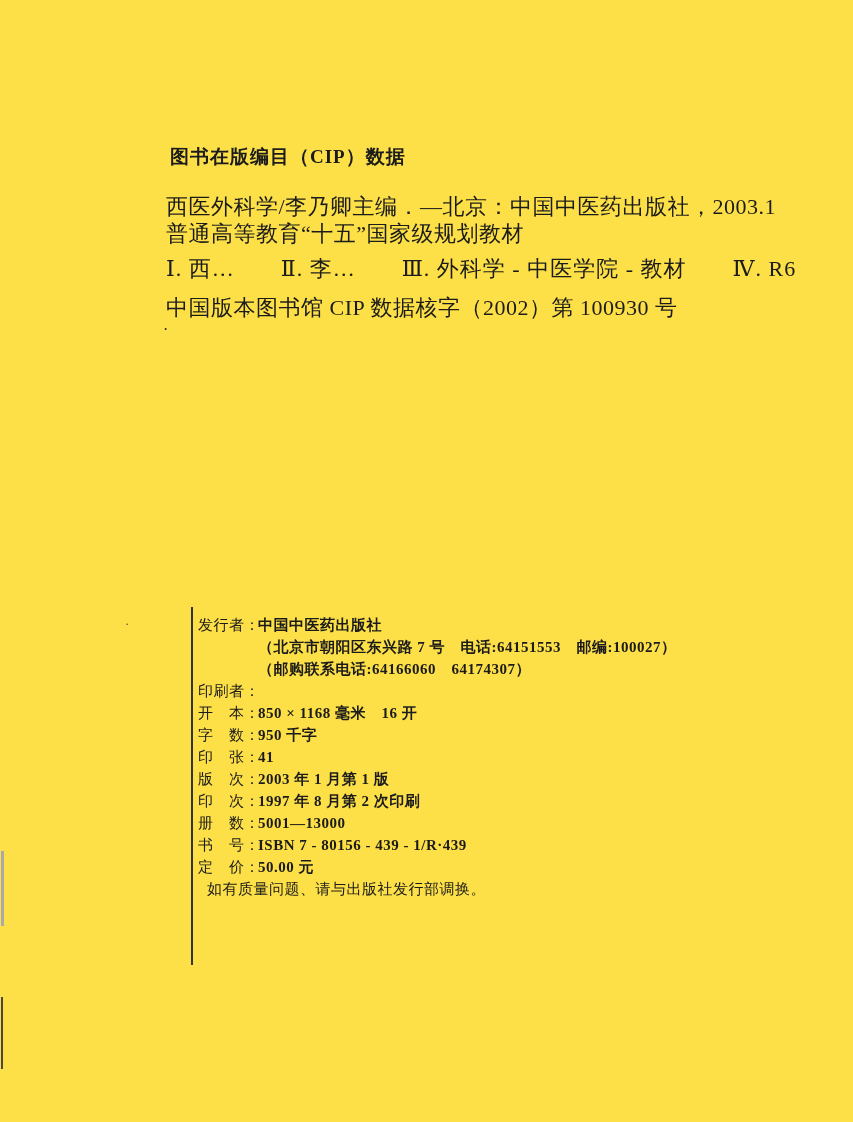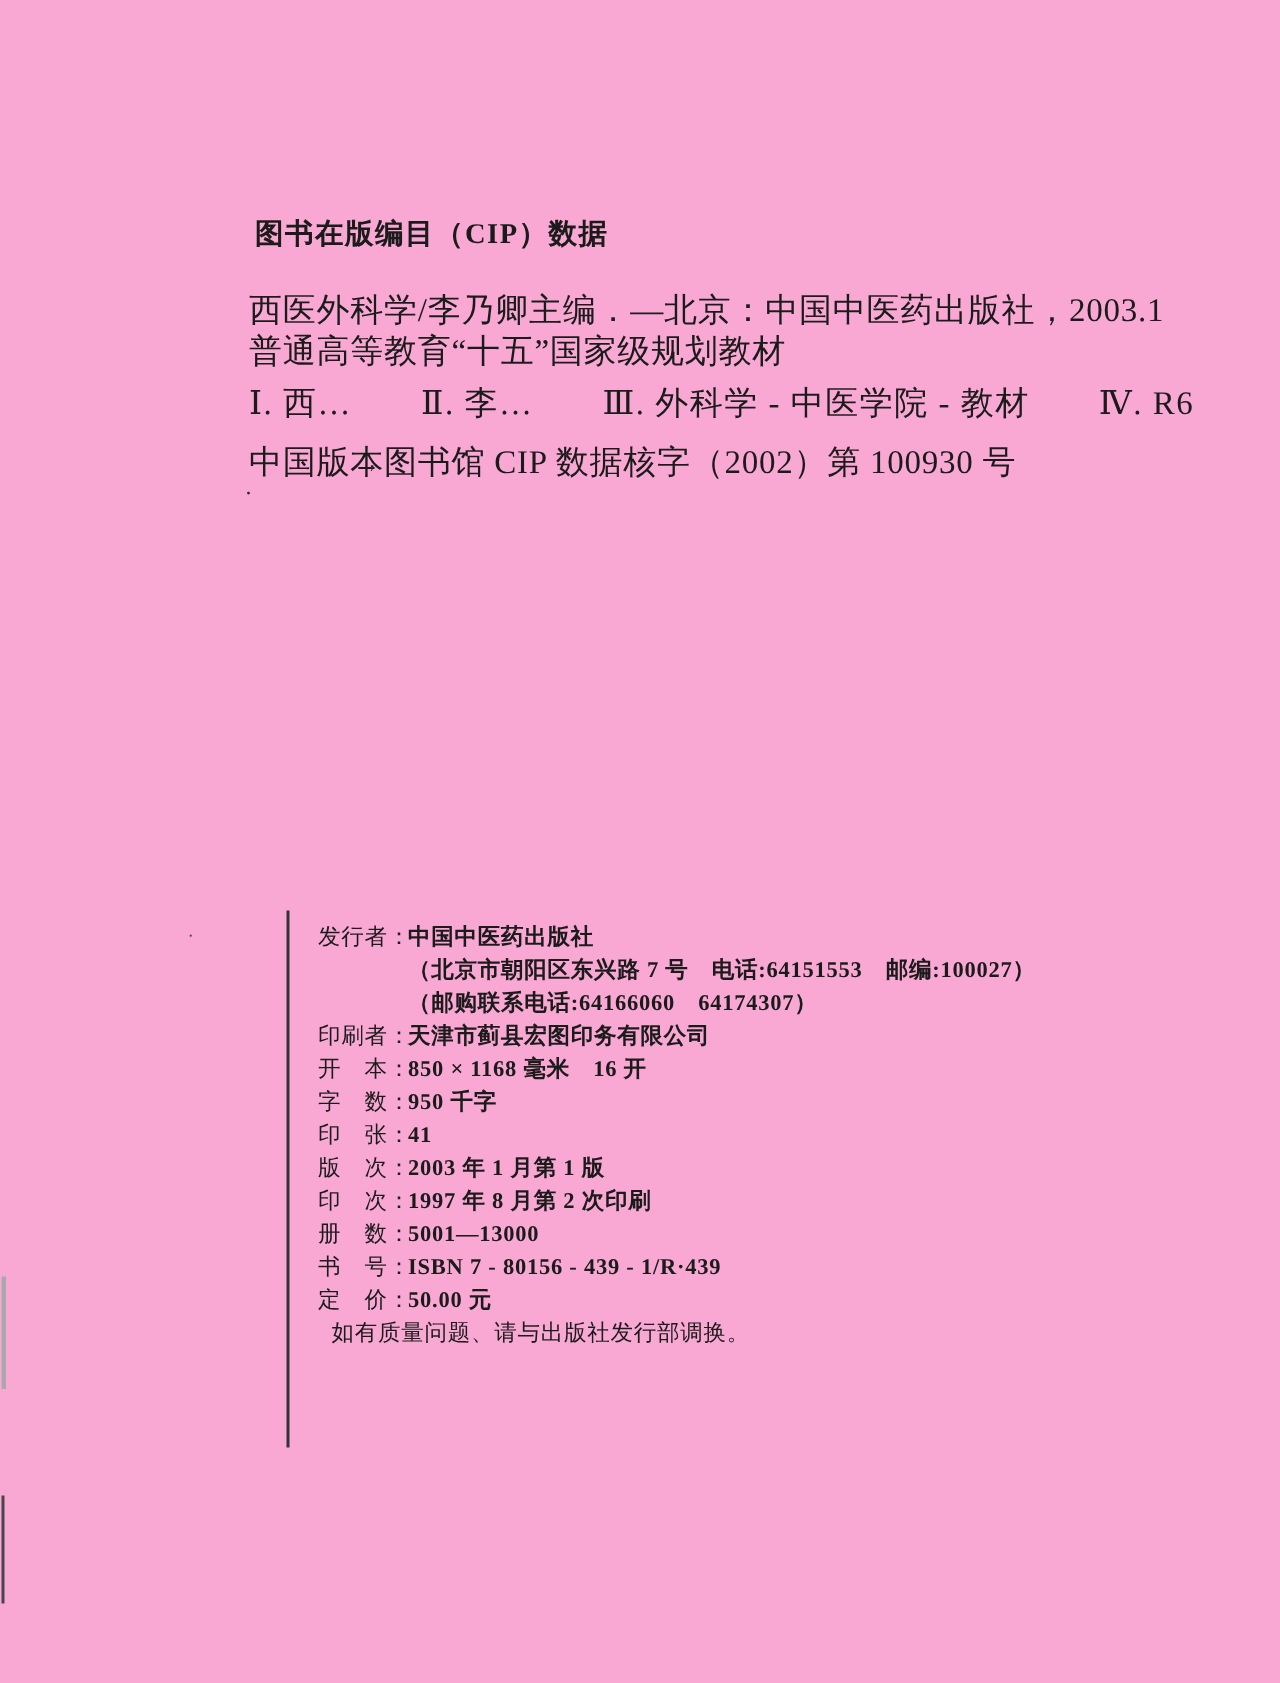--- a/index.html
+++ b/index.html
@@ -4,21 +4,21 @@
 <style>
   html, body {
     margin: 0;
     padding: 0;
     background: #ffffff;
   }
   .page {
     position: relative;
     width: 853px;
     height: 1122px;
-    background: #f9a8d4;
+    background: #fde047;
     overflow: hidden;
     font-family: "Liberation Serif", "DejaVu Serif", serif;
     color: #1b1b1b;
   }
 
   
   .cip {
     position: absolute;
     left: 166px;
     top: 146px;
@@ -68,21 +68,21 @@
     height: 33px;
     line-height: 30px;
     padding-left: 9px;
     border-bottom: 2px solid #333335;
     font-weight: 600;
     letter-spacing: 1px;
     white-space: nowrap;
   }
   .colophon-rows {
     margin-top: 7px;
-    padding-left: 19px;
+    padding-left: 5px;
   }
   .colophon-row {
     display: flex;
     line-height: 22px;
     white-space: nowrap;
   }
   .colophon-row .lab {
     display: inline-block;
     width: 60px;
     flex: 0 0 60px;
@@ -143,21 +143,20 @@
       <div class="colophon-row">
         <span class="lab"></span>
         <span class="val">（北京市朝阳区东兴路 7 号　电话:64151553　邮编:100027）</span>
       </div>
       <div class="colophon-row">
         <span class="lab"></span>
         <span class="val">（邮购联系电话:64166060　64174307）</span>
       </div>
       <div class="colophon-row">
         <span class="lab">印刷者：</span>
-        <span class="val">天津市蓟县宏图印务有限公司</span>
       </div>
       <div class="colophon-row">
         <span class="lab">开　本：</span>
         <span class="val">850 × 1168 毫米　16 开</span>
       </div>
       <div class="colophon-row">
         <span class="lab">字　数：</span>
         <span class="val">950 千字</span>
       </div>
       <div class="colophon-row">

